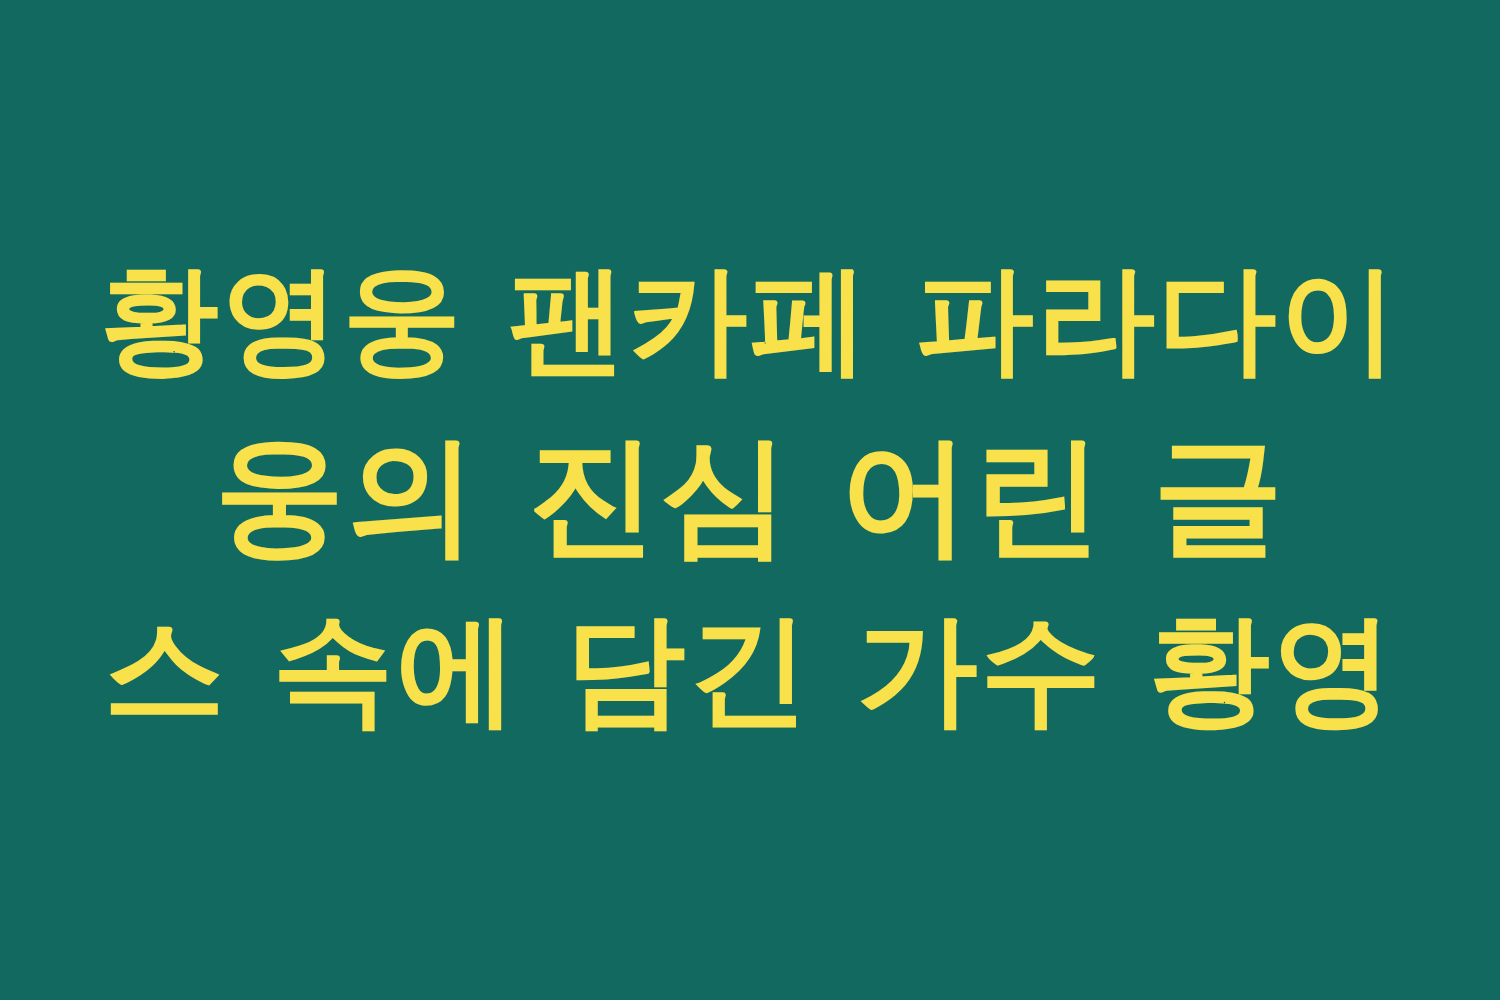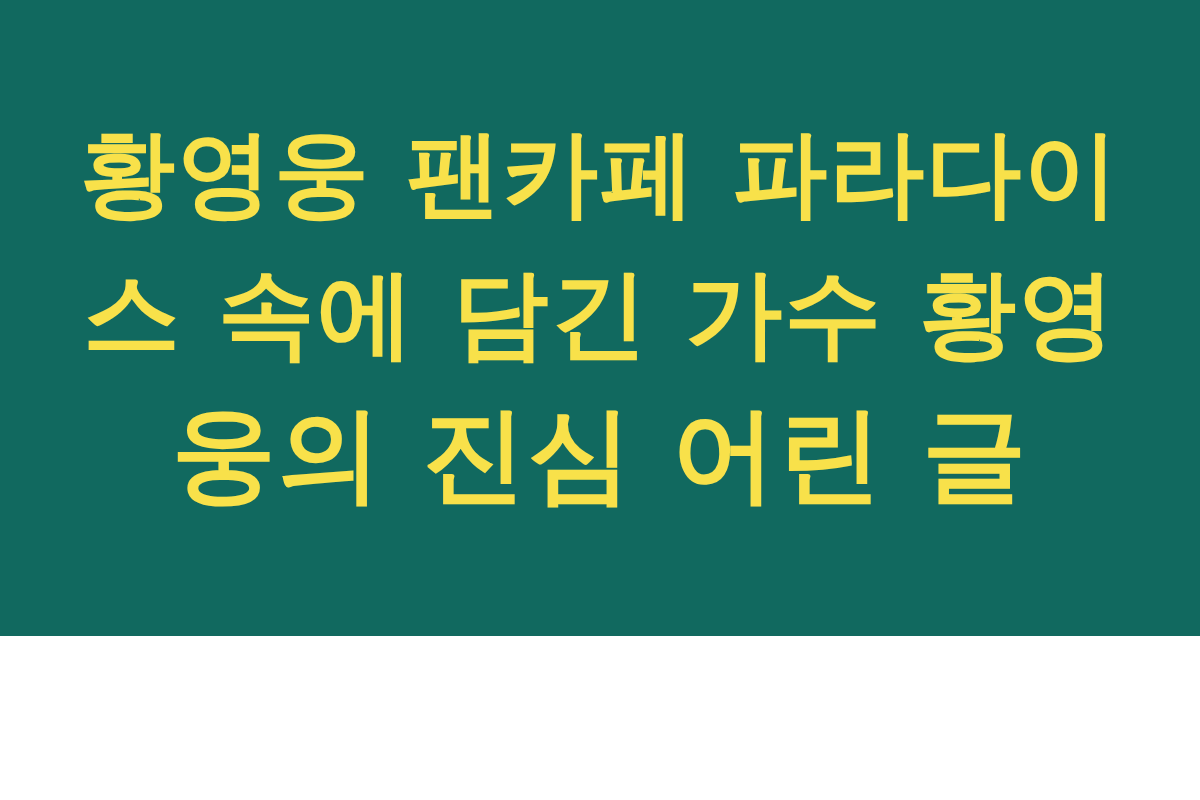--- a/index.html
+++ b/index.html
@@ -7,21 +7,21 @@
     margin: 0;
     padding: 0;
     width: 1200px;
     height: 800px;
     overflow: hidden;
   }
 
   #canvas {
     position: relative;
     width: 1200px;
-    height: 636px;
+    height: 800px;
     background: #11695f;
     display: flex;
     justify-content: center;
     box-sizing: border-box;
   }
 
   #headline-block {
     width: 1040px;
     text-align: center;
     display: flex;
@@ -52,19 +52,19 @@
 </style>
 </head>
 <body>
 
 <div id="canvas" style="background: rgb(17, 105, 95);">
 
   <div id="headline-block">
 
     <span class="headline-line l1" style="color: rgb(248, 225, 74); font-size: 95px;">황영웅 팬카페 파라다이</span>
 
+    <span class="headline-line l3" style="color: rgb(248, 225, 74);">웅의 진심 어린 글</span>
+
     <span class="headline-line l2" style="color: rgb(248, 225, 74); font-size: 97px;">스 속에 담긴 가수 황영</span>
-
-    <span class="headline-line l3" style="color: rgb(248, 225, 74);">웅의 진심 어린 글</span>
 
   </div>
 
 </div>
 
 </body></html>

